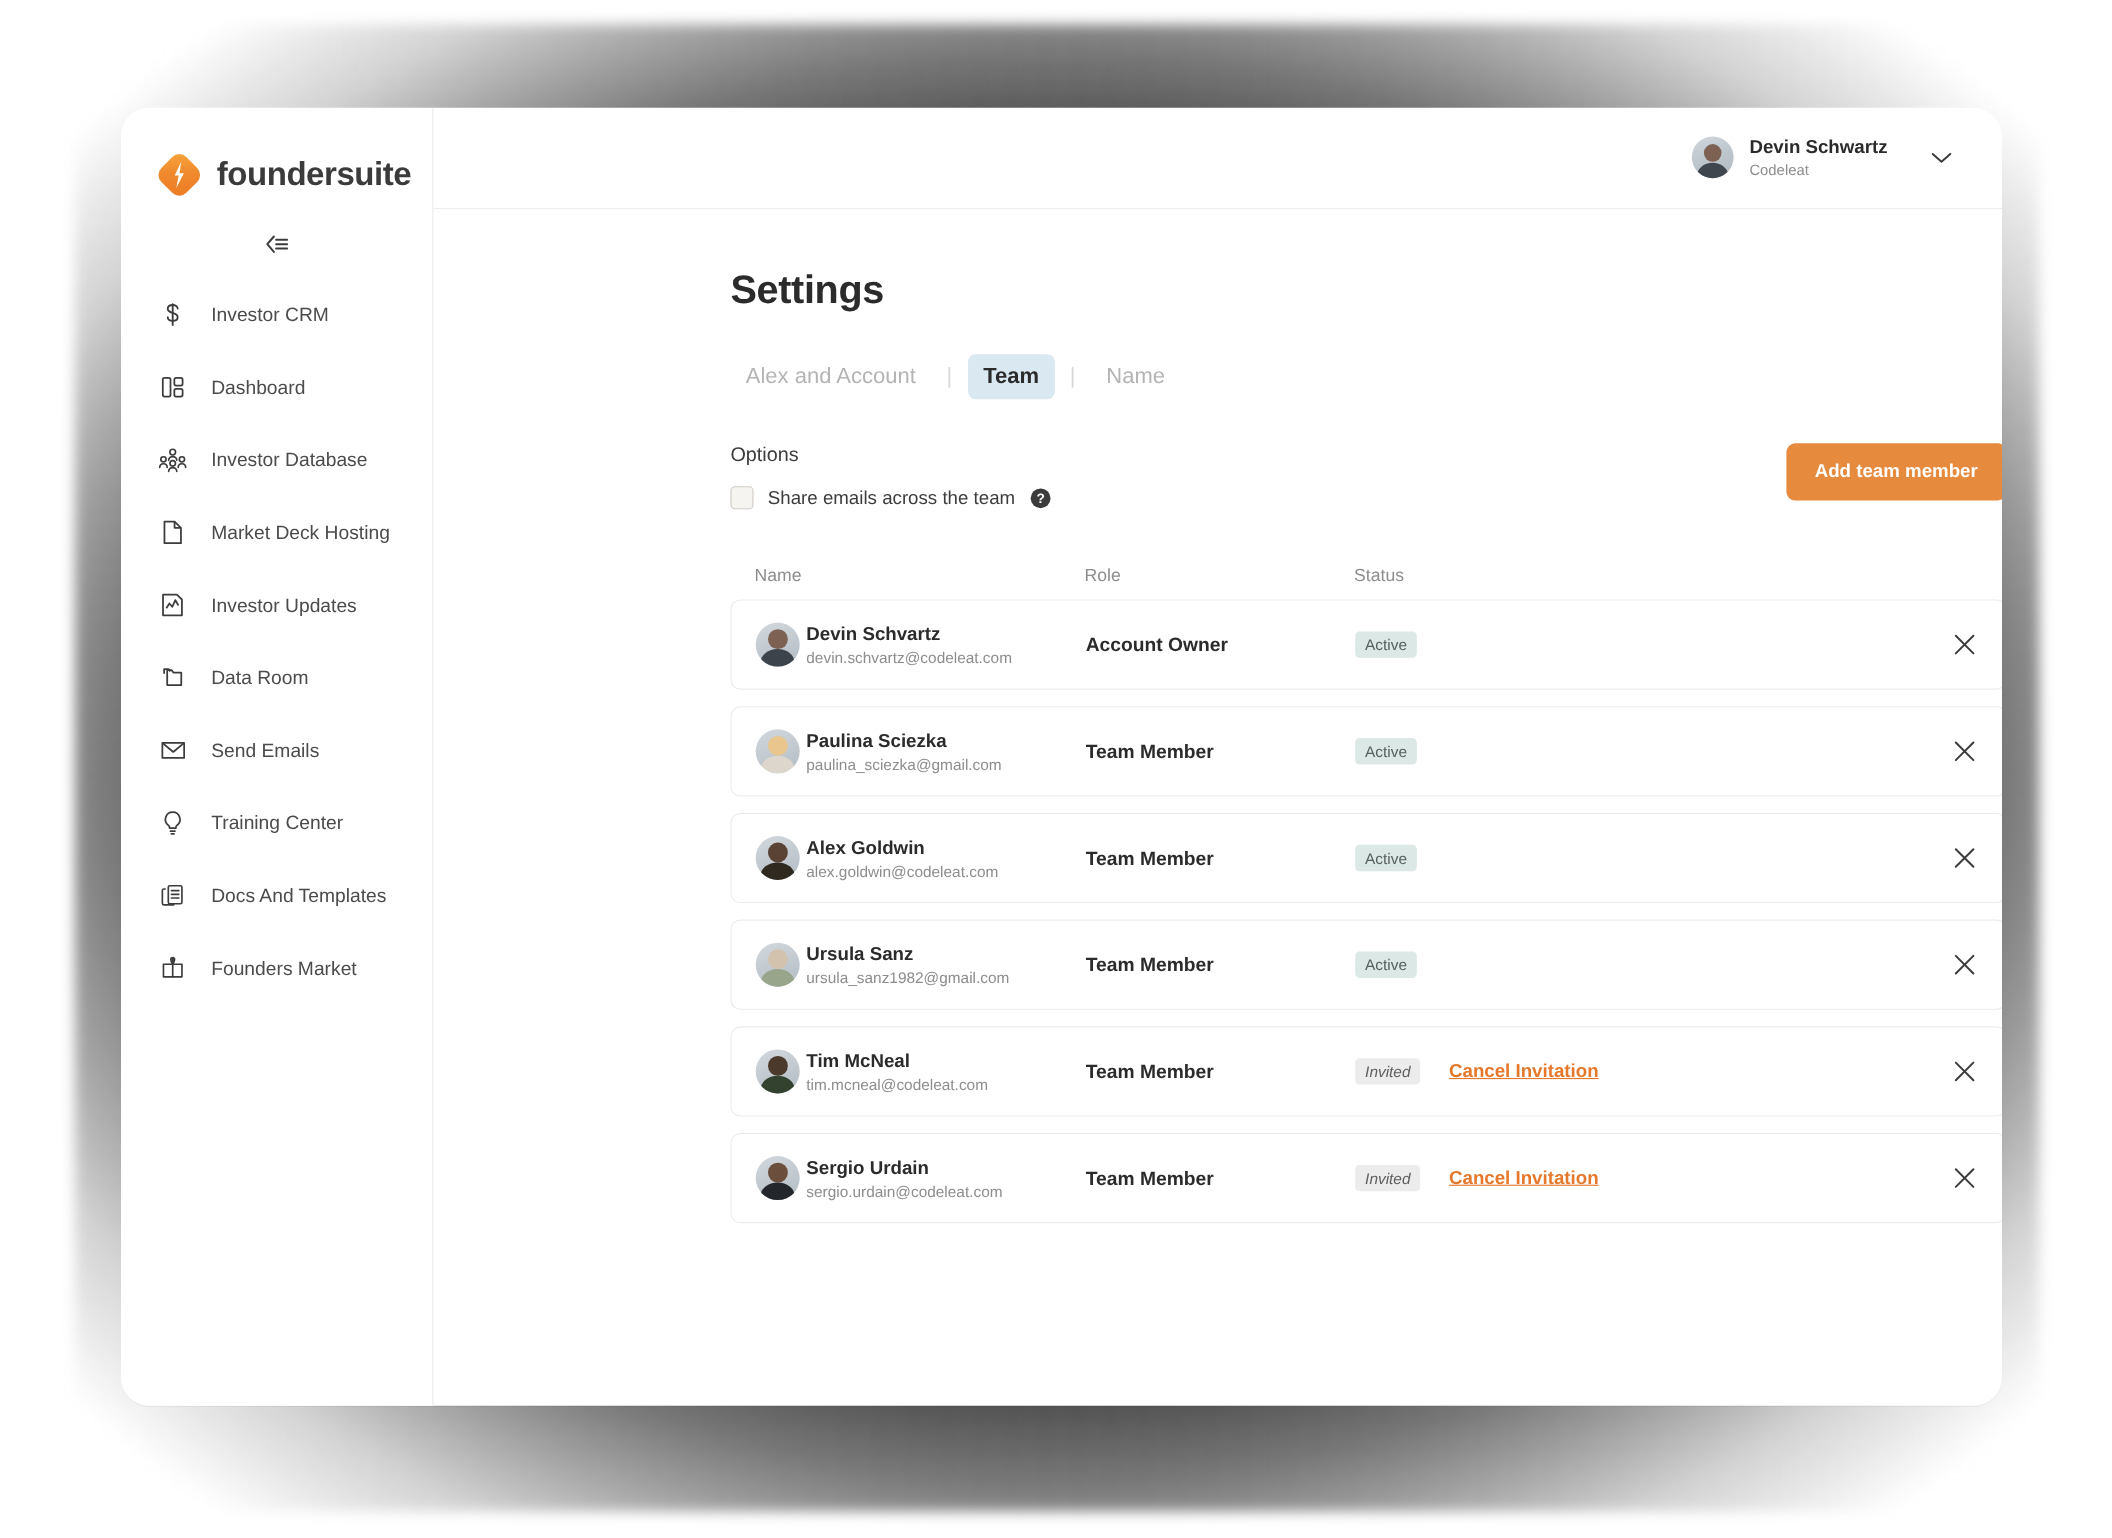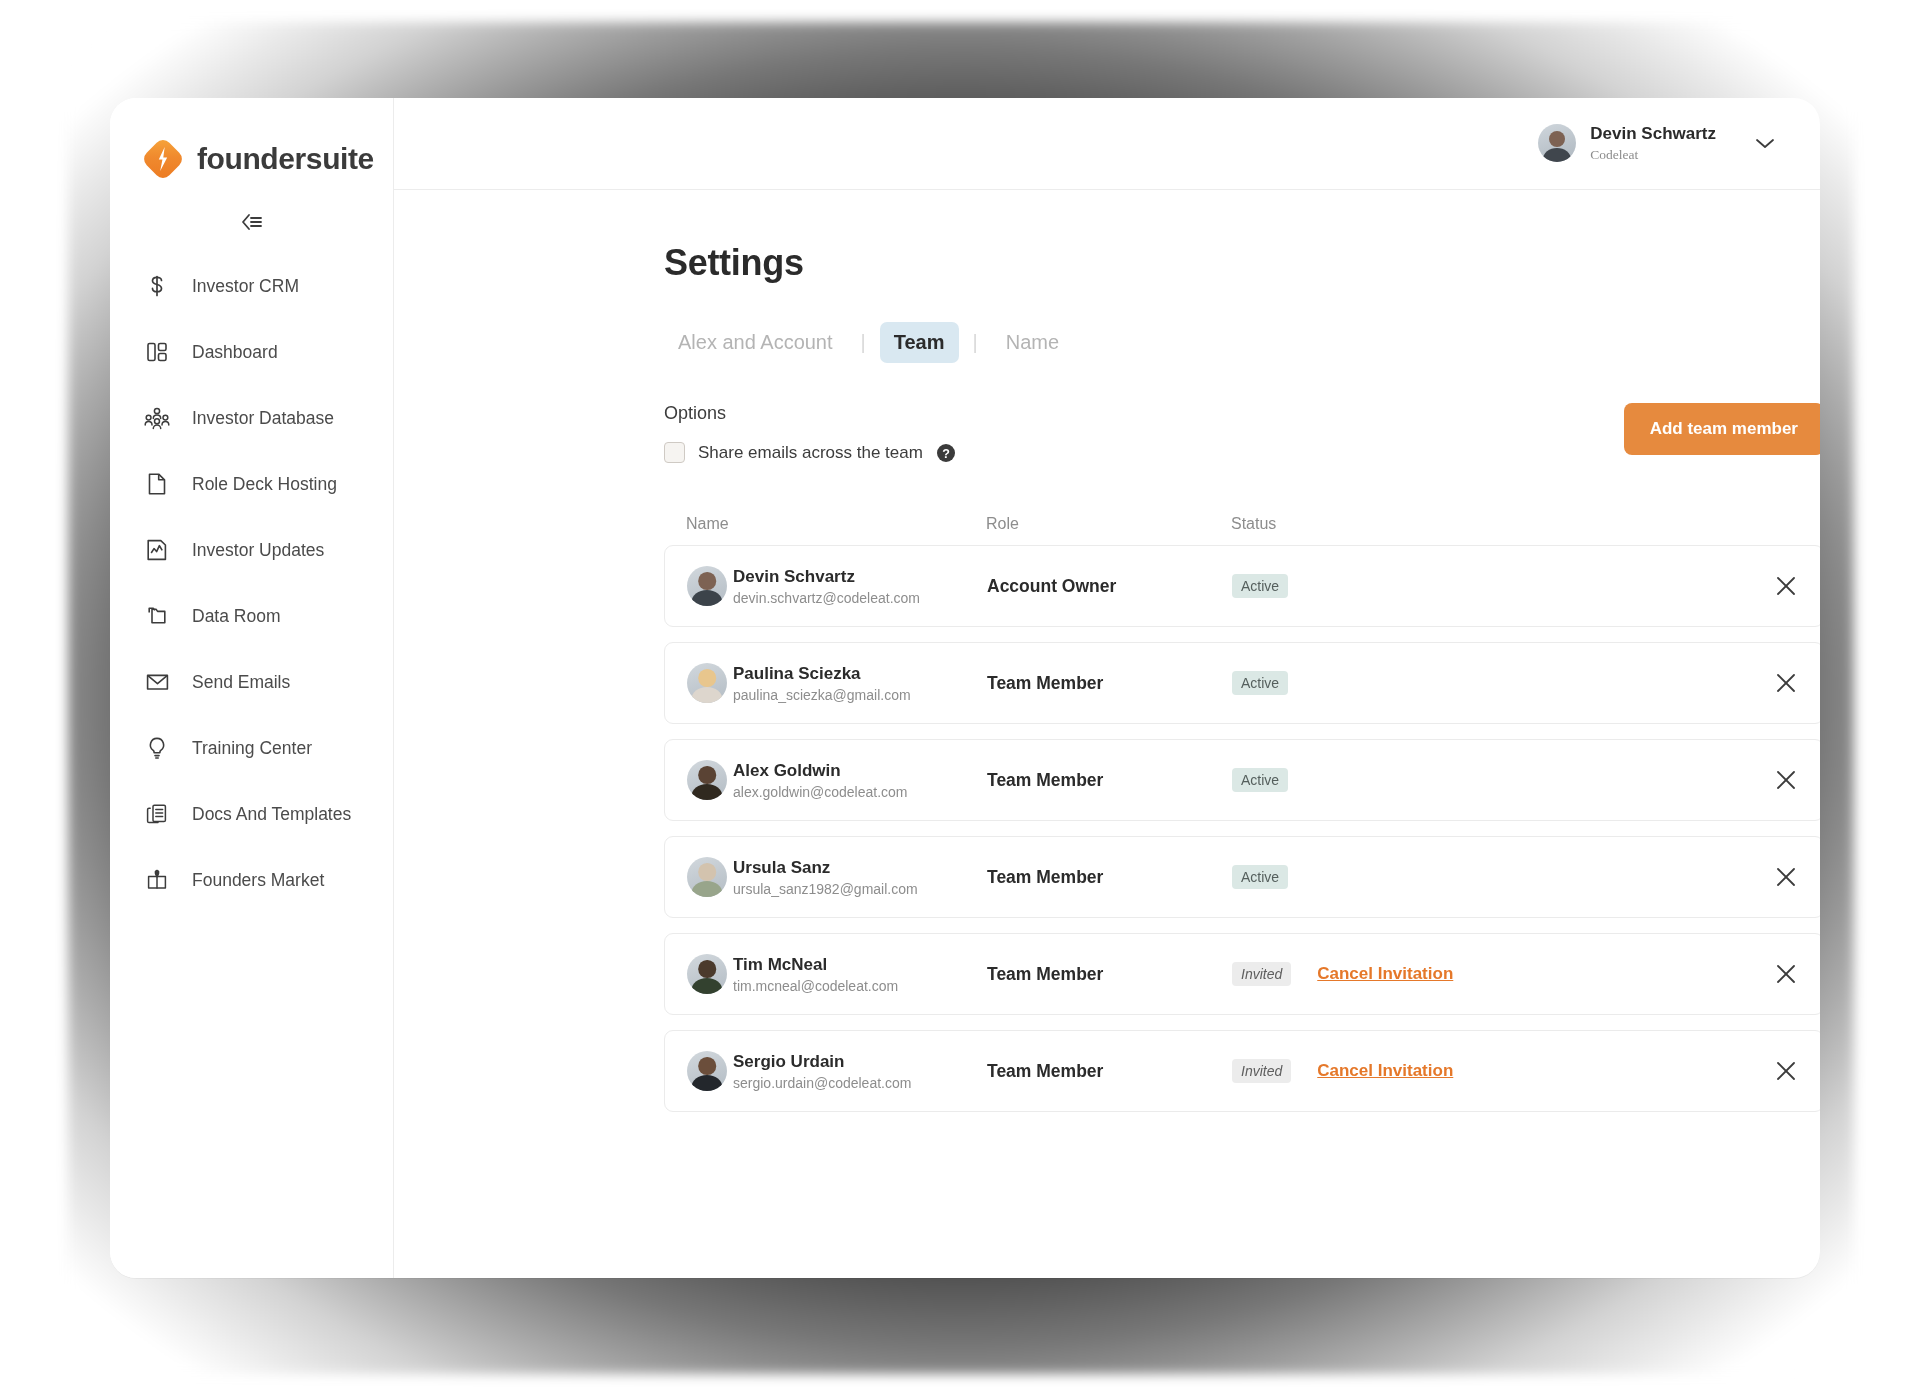--- a/index.html
+++ b/index.html
@@ -280,21 +280,21 @@
           <span class="nav-label">Investor Database</span>
         </div>
 
         <div class="nav-item">
           <span class="nav-ico">
             <svg width="22" height="24" viewBox="0 0 22 24" fill="none" stroke="#3c3c3c" stroke-width="1.6" stroke-linejoin="round">
               <path d="M3.5 2.2h9.2l5.8 5.6v14H3.5z"></path>
               <path d="M12.7 2.2v5.6h5.8"></path>
             </svg>
           </span>
-          <span class="nav-label">Role Deck Hosting</span>
+          <span class="nav-label">Market Deck Hosting</span>
         </div>
 
         <div class="nav-item">
           <span class="nav-ico">
             <svg width="24" height="24" viewBox="0 0 24 24" fill="none" stroke="#3c3c3c" stroke-width="1.6" stroke-linejoin="round">
               <path d="M3.2 2.6h12.6l4.6 4.4v14.4H3.2z"></path>
               <polyline points="6.2,15 9,10.6 11.6,13.6 14.4,7.6 17.2,12.4"></polyline>
             </svg>
           </span>
           <span class="nav-label">Investor Updates</span>
@@ -357,21 +357,21 @@
         </div>
       </nav>
     </aside>
 
     <section class="main">
       <header class="topbar">
         <div class="user-chip">
           <span class="avatar a1"></span>
           <span class="user-meta">
             <span class="user-name" style="display:block;">Devin Schwartz</span>
-            <span class="user-org" style="display:block;font-family:Liberation Serif, serif;">Codeleat</span>
+            <span class="user-org" style="display:block;">Codeleat</span>
           </span>
           <span class="chev">
             <svg width="22" height="14" viewBox="0 0 22 14" fill="none" stroke="#3c3c3c" stroke-width="1.8" stroke-linecap="round" stroke-linejoin="round">
               <polyline points="3,4 11,11 19,4"></polyline>
             </svg>
           </span>
         </div>
       </header>
 
       <div class="content">

